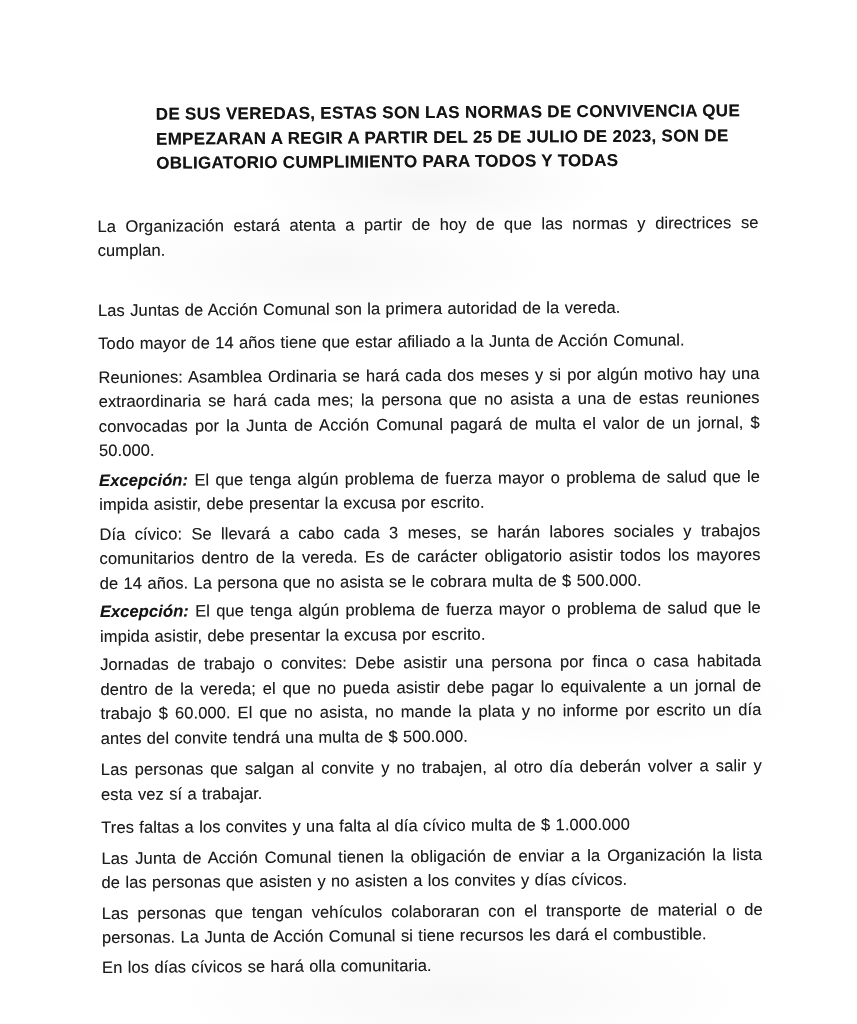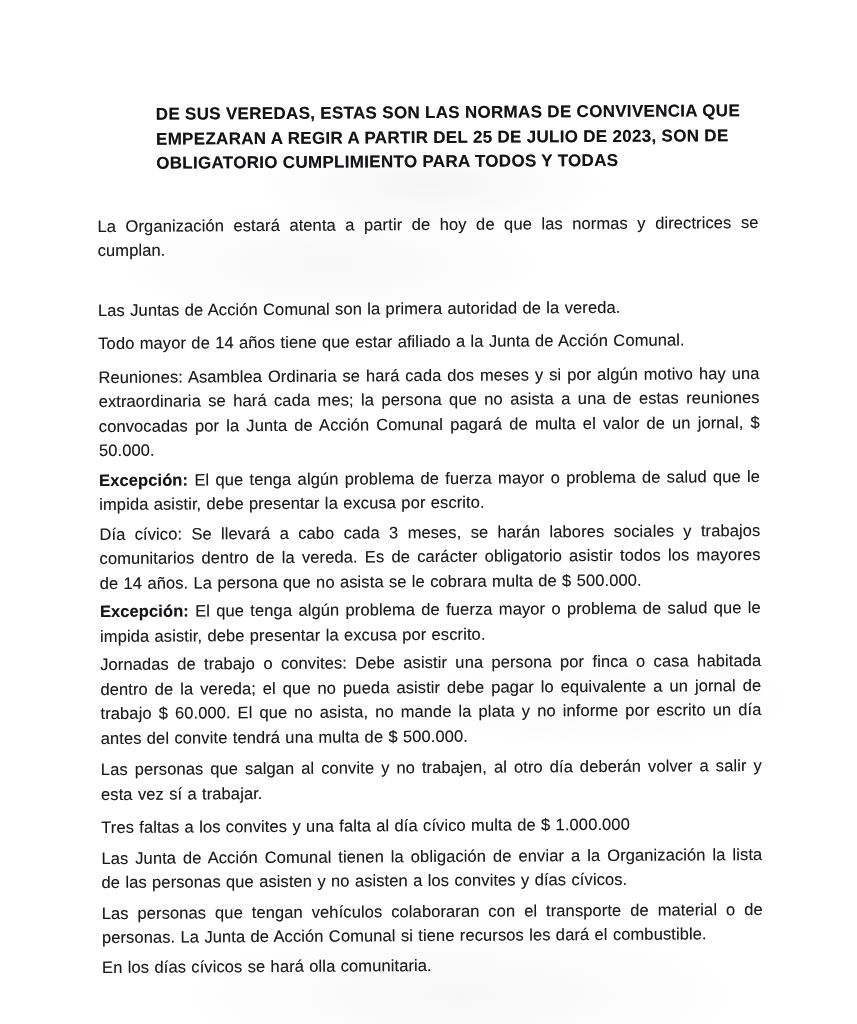--- a/index.html
+++ b/index.html
@@ -36,21 +36,21 @@
   }
   .para{
     margin:0;
     font-size:16.5px;
     line-height:24.5px;
     text-align:justify;
     word-spacing:0.6px;
     letter-spacing:0.1px;
     text-shadow:0 0 0.5px rgba(27,27,29,0.45);
   }
-  .para .lead{font-weight:700;color:#141416;}
+  .para .lead{font-weight:700;color:#141416;font-style:italic;}
   .p1{margin-top:37px;}
   .p2{margin-top:35px;}
   .p3{margin-top:9px;}
   .p4{margin-top:9px;}
   .p5{margin-top:5px;}
   .p6{margin-top:5px;}
   .p7{margin-top:4px;}
   .p8{margin-top:4px;}
   .p9{margin-top:7px;}
   .p10{margin-top:9px;}

